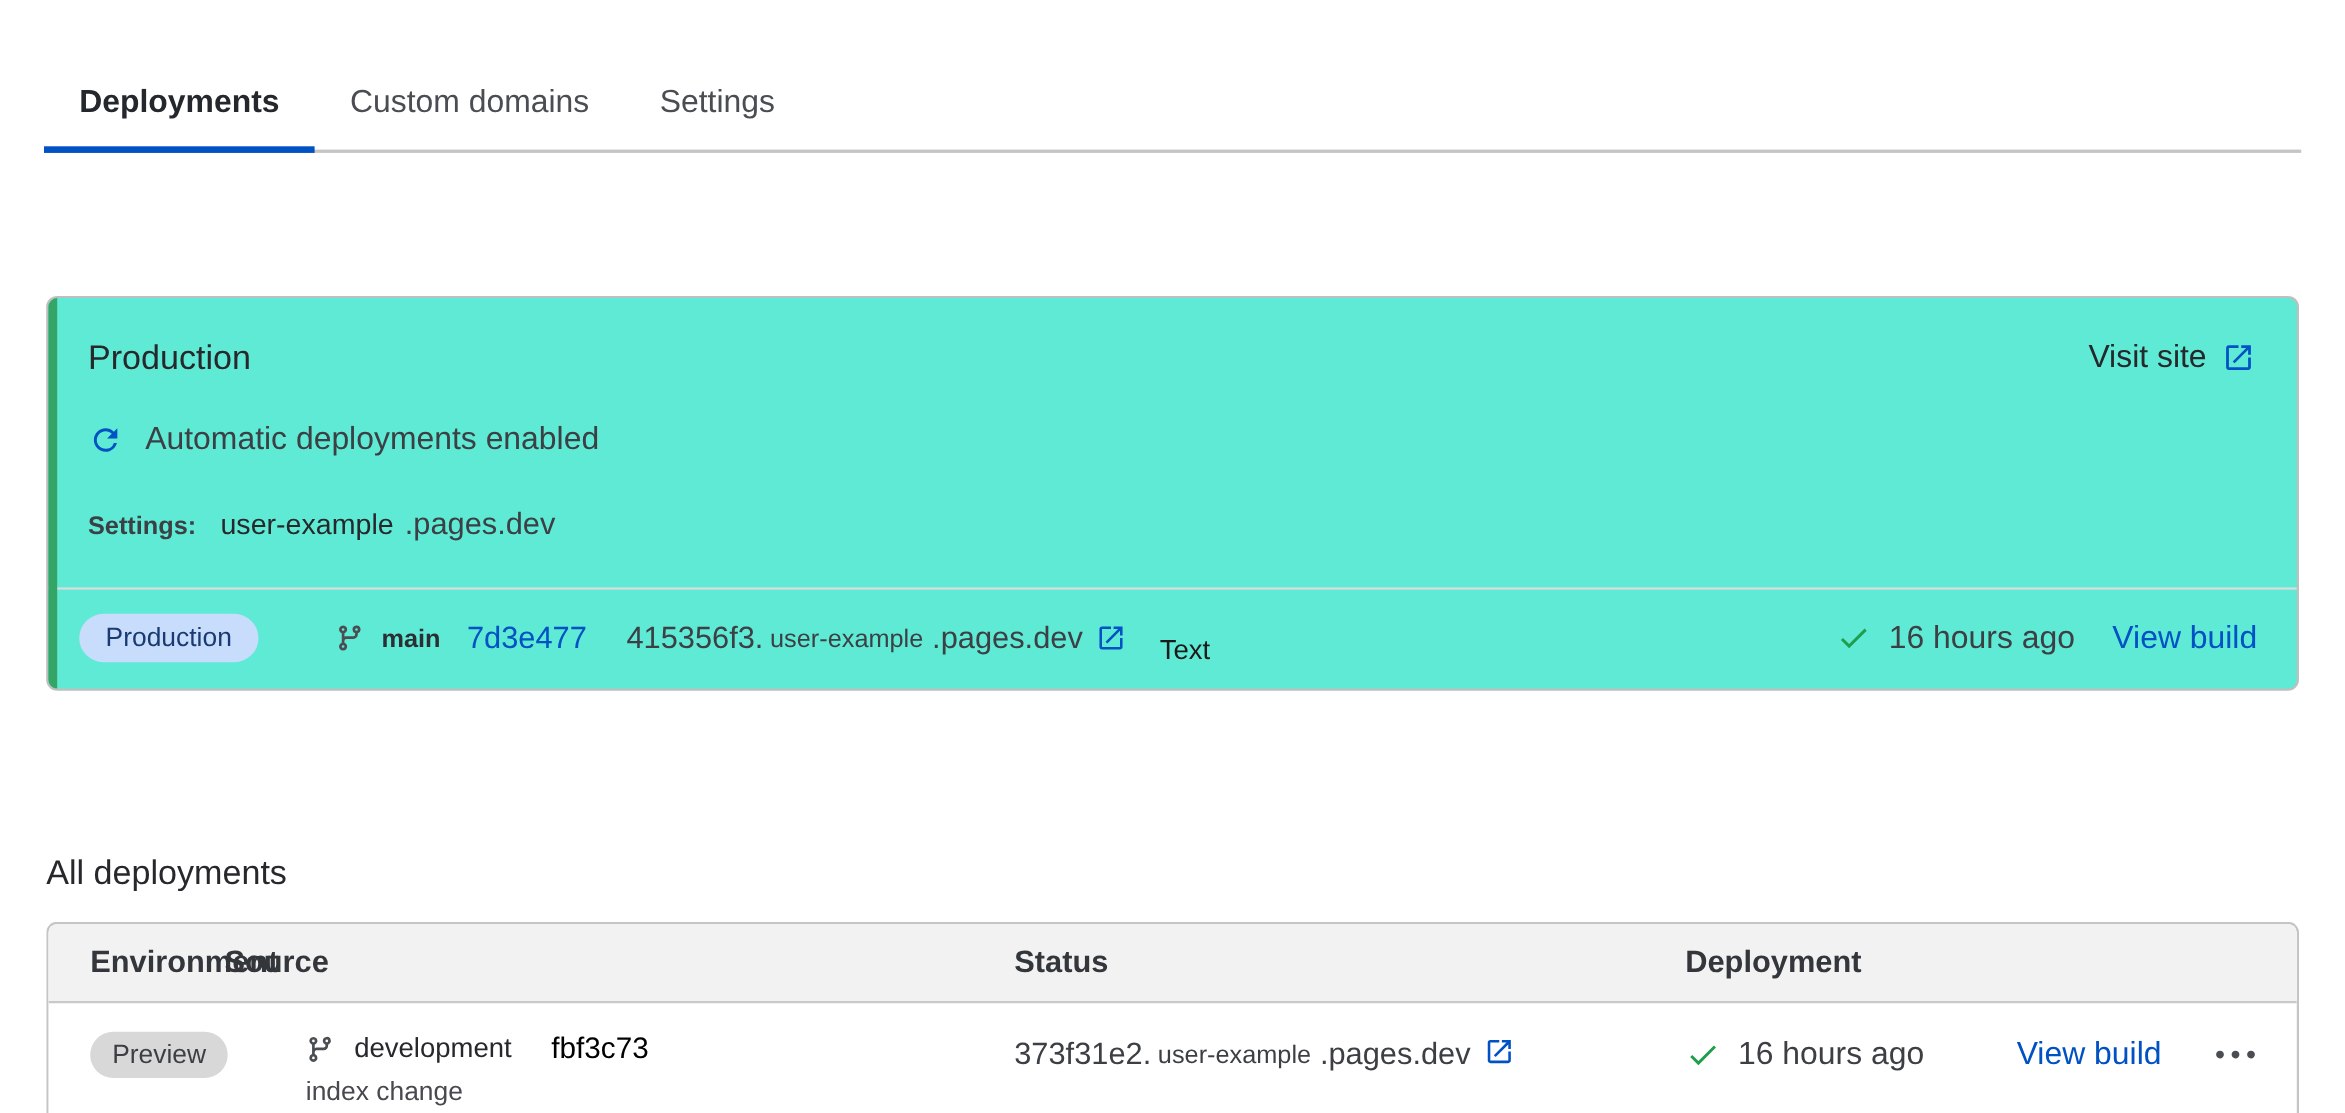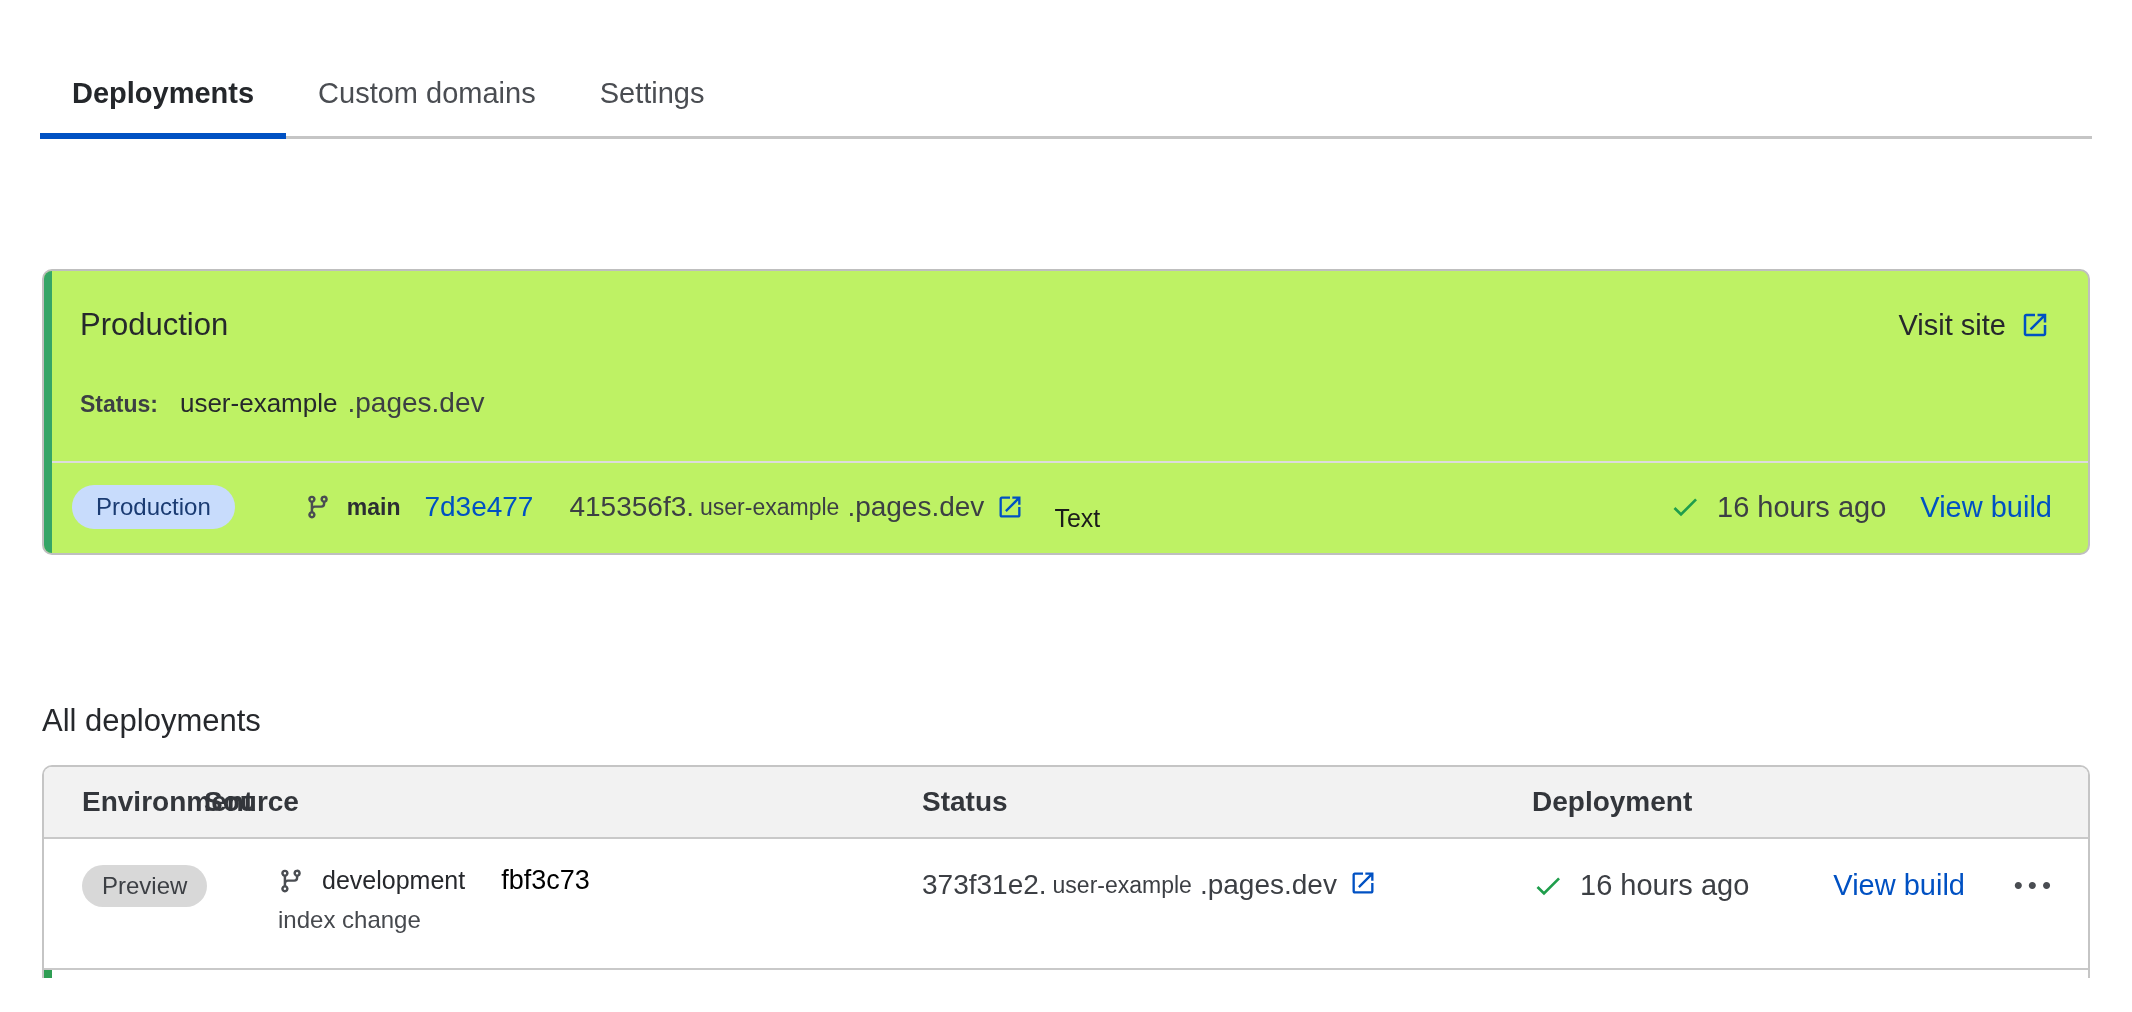--- a/index.html
+++ b/index.html
@@ -7,21 +7,21 @@
   body { font-family:"Liberation Sans","DejaVu Sans",sans-serif; color:#36393f; }
   a { text-decoration:none; cursor:pointer; }
 
   
   .tabbar { display:flex; margin-left:40px; margin-right:40px; border-bottom:3px solid #c5c5c5;margin-top:45px; }
   .tab { padding:32px 32px 26px; font-size:29px; color:#4a4d52; cursor:pointer; position:relative; }
   .tab.active { color:#24272b; font-weight:700; }
   .tab.active::after { content:""; position:absolute; left:0; right:0; bottom:-3px; height:6px; background:#0051c3; }
 
   
-  .card { position:relative; margin:130px 42px 0; border:2px solid #bfbfbf; border-radius:10px; background:#bef264; }
+  .card { position:relative; margin:130px 42px 0; border:2px solid #bfbfbf; border-radius:10px; background:#5eead4; }
   .card::before { content:""; position:absolute; left:0; top:0; bottom:0; width:8px; background:#35a567; border-radius:8px 0 0 8px; }
   .card-top { padding:36px 38px 42px 36px; }
   .card-header { display:flex; justify-content:space-between; align-items:center; }
   .card-title { font-size:31px; font-weight:500; color:#26282c; }
   .visit-site { display:flex; align-items:center; gap:14px; font-size:29px; color:#26282c; }
   .visit-site svg { width:30px; height:30px; color:#0051c3; }
   .auto-row { margin-top:40px; display:flex; align-items:center; gap:20px; font-size:29px; color:#3c3f44; }
   .auto-row svg { width:32px; height:32px; color:#0051c3; }
   .domains-row { margin-top:44px; display:flex; align-items:baseline; }
   .domains-label { font-size:23px; font-weight:700; color:#3c3f44; margin-right:22px; }
@@ -83,22 +83,28 @@
   <div class="card-top">
     <div class="card-header">
       <h2 class="card-title">Production</h2>
       <a class="visit-site">
         <span>Visit site</span>
         <svg viewBox="0 0 24 24" fill="currentColor">
             <path d="M19 19H5V5h7V3H5c-1.11 0-2 .9-2 2v14c0 1.1.89 2 2 2h14c1.1 0 2-.9 2-2v-7h-2v7zM14 3v2h3.59l-9.83 9.83 1.41 1.41L19 6.41V10h2V3h-7z"></path>
           </svg>
       </a>
     </div>
+    <div class="auto-row">
+      <svg viewBox="0 0 24 24" fill="currentColor">
+          <path d="M17.65 6.35A7.958 7.958 0 0 0 12 4c-4.42 0-7.99 3.58-8 8s3.57 8 7.99 8c3.73 0 6.84-2.55 7.73-6h-2.08A5.99 5.99 0 0 1 12 18c-3.31 0-6-2.69-6-6s2.69-6 6-6c1.66 0 3.14.69 4.22 1.78L13 11h7V4l-2.35 2.35z"></path>
+        </svg>
+      <span>Automatic deployments enabled</span>
+    </div>
     <div class="domains-row">
-      <span class="domains-label">Status:</span>
+      <span class="domains-label">Settings:</span>
       <span class="domain-name">user-example</span>
       <span class="domain-suffix">.pages.dev</span>
     </div>
   </div>
 
   <div class="deploy-row">
     <div class="deploy-left">
       <span class="badge badge-production">Production</span>
       <svg class="branch-icon" viewBox="0 0 16 16" fill="currentColor">
           <path d="M9.5 3.25a2.25 2.25 0 1 1 3 2.122V6A2.5 2.5 0 0 1 10 8.5H6a1 1 0 0 0-1 1v1.128a2.251 2.251 0 1 1-1.5 0V5.372a2.25 2.25 0 1 1 1.5 0v1.836A2.493 2.493 0 0 1 6 7h4a1 1 0 0 0 1-1v-.628a2.25 2.25 0 0 1-1.5-2.122Zm-6 0a.75.75 0 1 0 1.5 0 .75.75 0 0 0-1.5 0Zm8.25-.75a.75.75 0 1 0 0 1.5.75.75 0 0 0 0-1.5ZM4.25 12a.75.75 0 1 0 0 1.5.75.75 0 0 0 0-1.5Z"></path>

